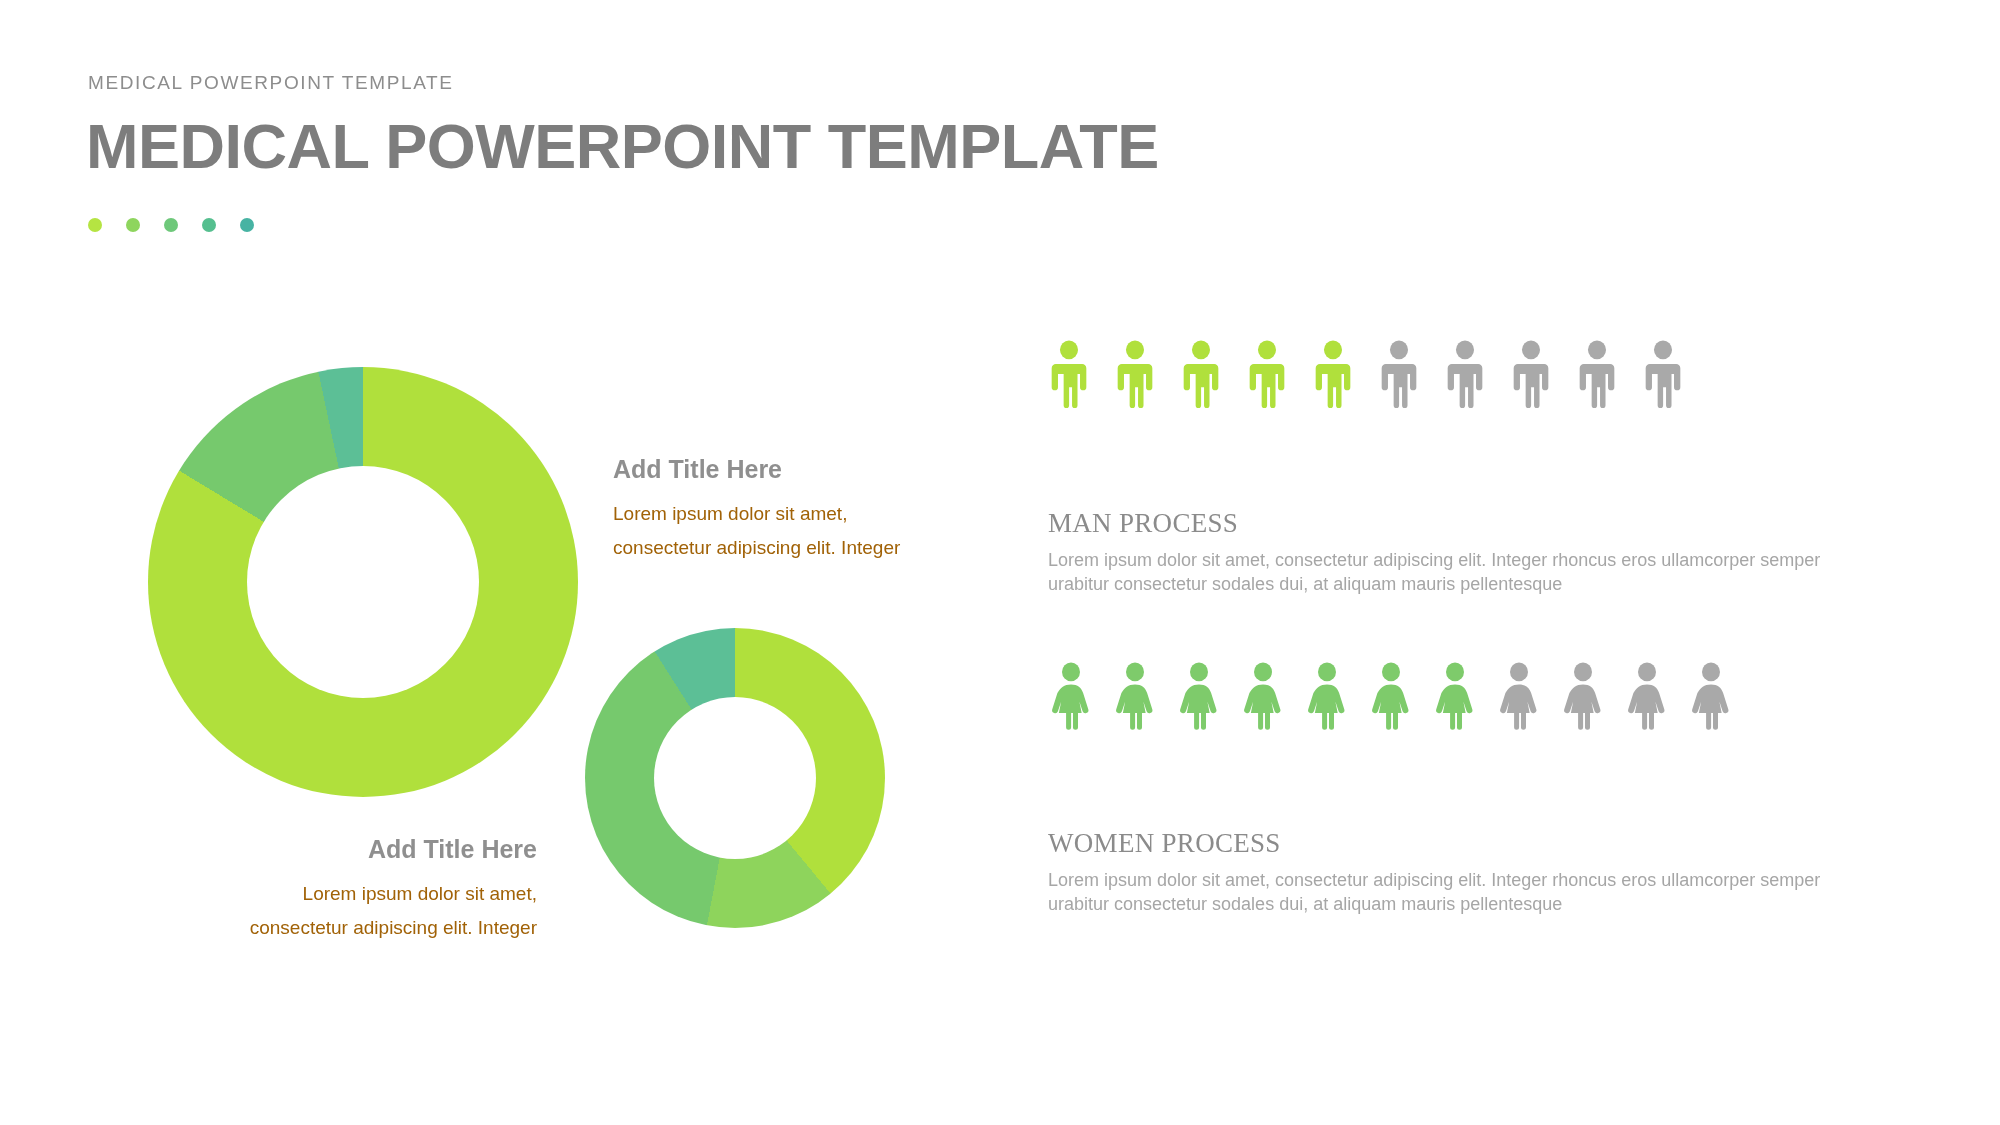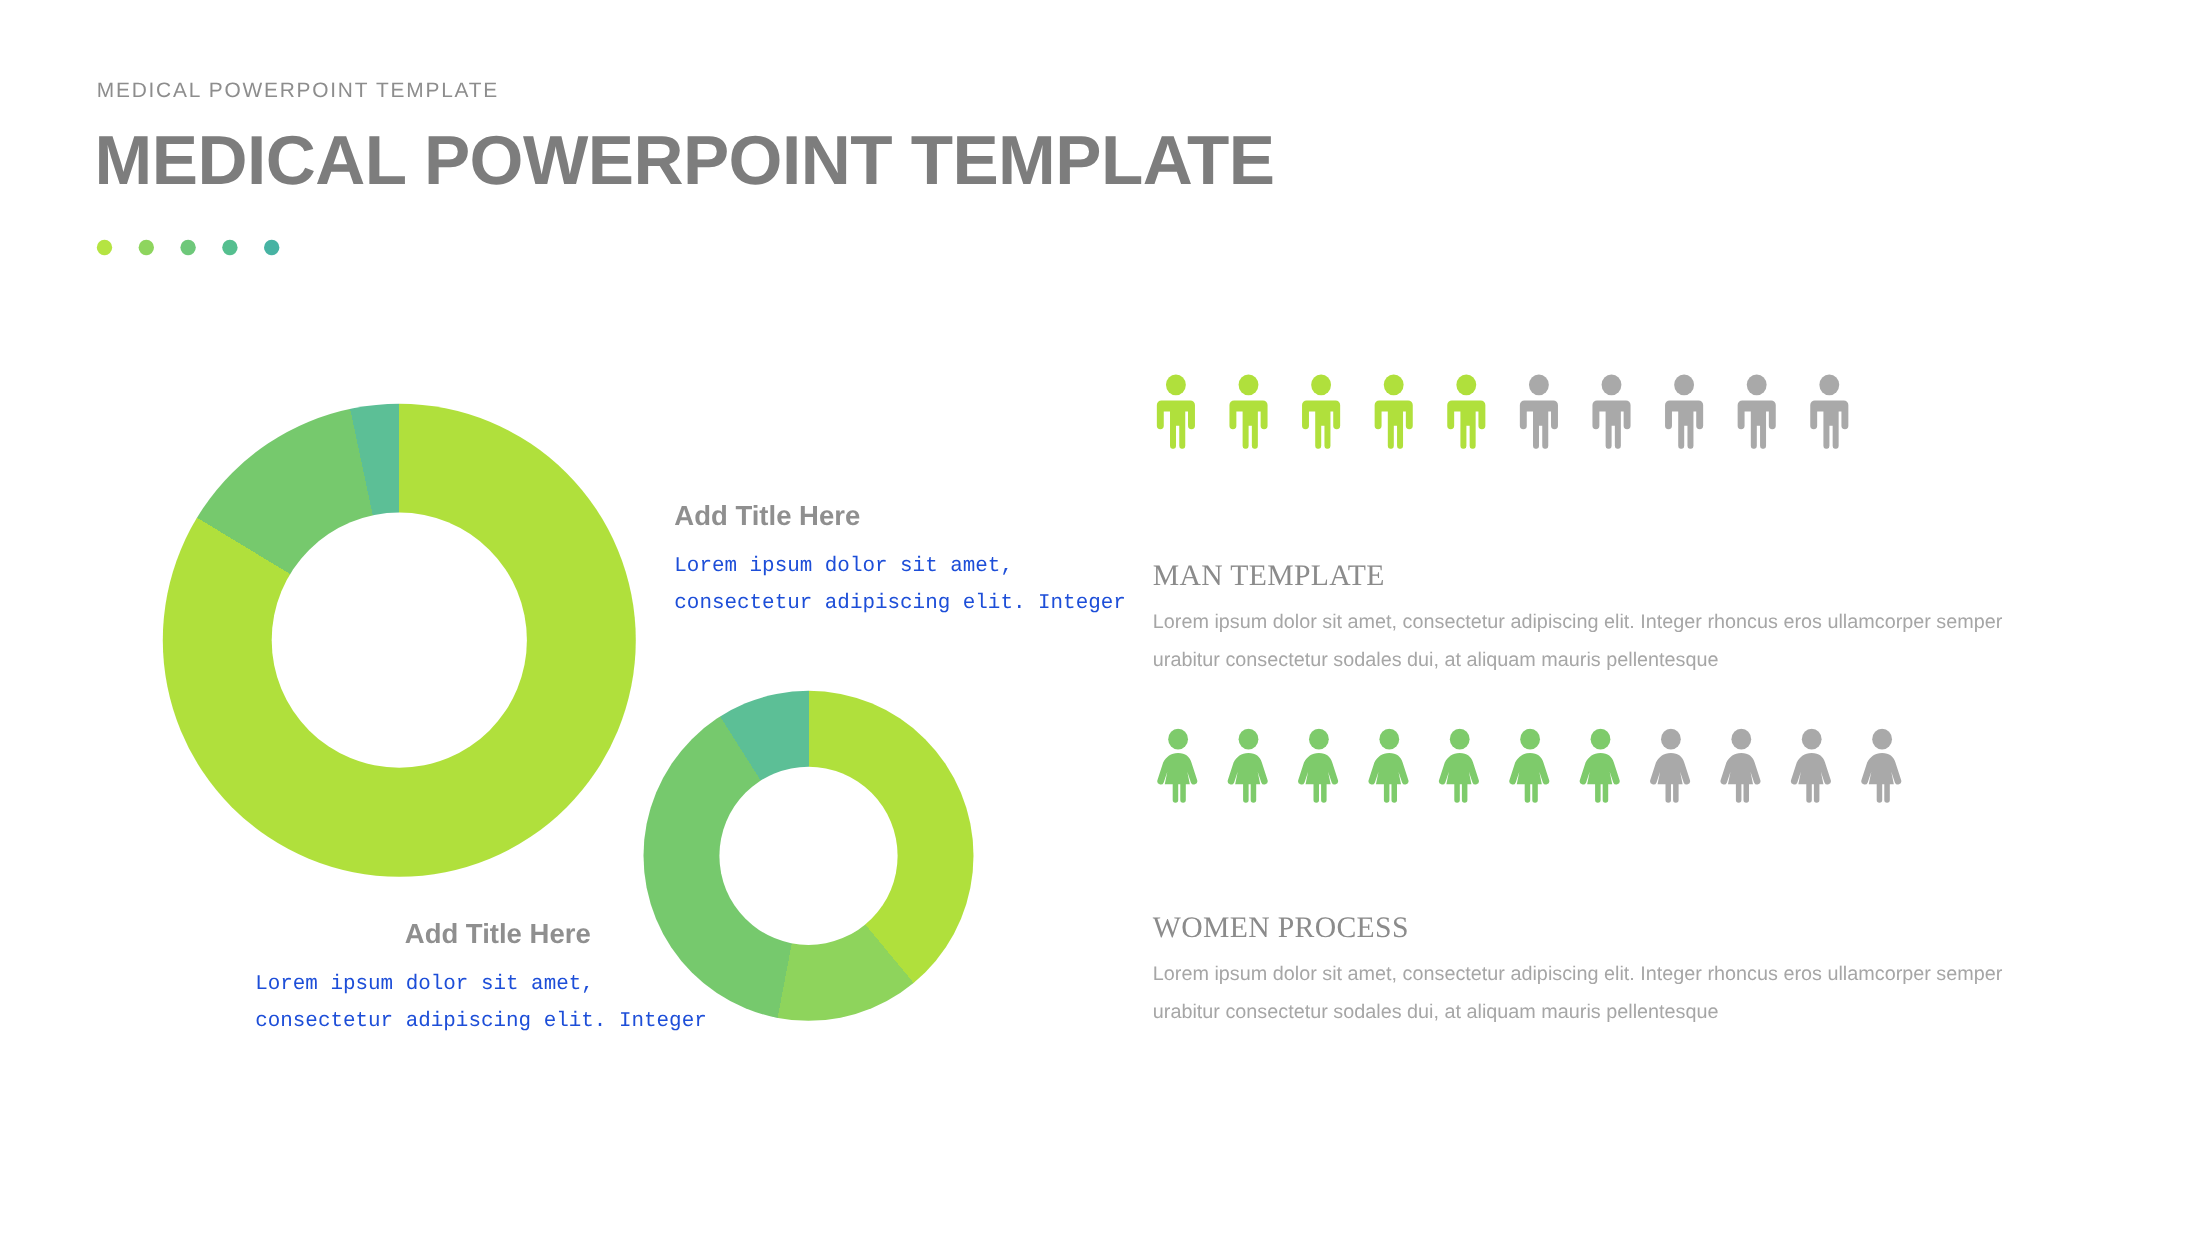--- a/index.html
+++ b/index.html
@@ -34,38 +34,38 @@
   #donut-large .hole{width:232px;height:232px;}
   #donut-small{left:585px;top:628px;width:300px;height:300px;}
   #donut-small .hole{width:162px;height:162px;}
 
   
   .tblock{position:absolute;color:#9a9a9a;}
   .tblock .ttitle{
     font-size:25px;color:#8f8f8f;font-weight:700;margin-bottom:13px;
     white-space:nowrap;
   }
-  .tblock .tline{font-size:19px;line-height:34px;color:#1d4ed8;white-space:nowrap;font-family:Liberation Mono, monospace;}
+  .tblock .tline{font-size:19px;line-height:34px;color:#a16207;white-space:nowrap;}
   #text-large{left:613px;top:455px;text-align:left;}
   #text-small{left:232px;top:835px;text-align:right;width:305px;}
 
   
   .people-row{position:absolute;display:flex;align-items:flex-end;}
   #people-men{left:1048px;top:340px;gap:24px;}
   #people-women{left:1048px;top:662px;gap:18px;}
   .figure{display:block;}
 
   .sec{position:absolute;}
   .sec h3{
     margin:0 0 9px 0;font-family:"Liberation Serif",serif;
     font-size:27px;font-weight:400;color:#8b8b8b;letter-spacing:0.3px;
     white-space:nowrap;
   }
   .sec p{
-    margin:0;font-size:18px;line-height:34px;color:#a6a6a6;
+    margin:0;font-size:18px;line-height:24px;color:#a6a6a6;
     max-width:790px;
   }
   #sec-men{left:1048px;top:508px;}
   #sec-women{left:1048px;top:828px;}
 </style>
 </head>
 <body>
 
 <div class="slide">
 
@@ -183,21 +183,21 @@
           <ellipse cx="22" cy="9" rx="8.6" ry="9" fill="#a9a9a9"></ellipse>
           <path d="M22 21c6.5 0 10 3.2 11.6 8.2l5 15.6a2.9 2.9 0 0 1-5.5 1.8l-3.1-9.3 2.2 10.9H33l-3.4 0 4.2 0-2.6 0 .1 0h-2.6V62a2.4 2.4 0 0 1-4.8 0V48.2h-1.8V62a2.4 2.4 0 0 1-4.8 0V48.2h-6.9l2.2-10.9-3.1 9.3a2.9 2.9 0 0 1-5.5-1.8l5-15.6C12 24.2 15.5 21 22 21z" fill="#a9a9a9"></path>
         </svg></span>
       <span class="figure"><svg width="46" height="68" viewBox="0 0 44 64" xmlns="http://www.w3.org/2000/svg">
           <ellipse cx="22" cy="9" rx="8.6" ry="9" fill="#a9a9a9"></ellipse>
           <path d="M22 21c6.5 0 10 3.2 11.6 8.2l5 15.6a2.9 2.9 0 0 1-5.5 1.8l-3.1-9.3 2.2 10.9H33l-3.4 0 4.2 0-2.6 0 .1 0h-2.6V62a2.4 2.4 0 0 1-4.8 0V48.2h-1.8V62a2.4 2.4 0 0 1-4.8 0V48.2h-6.9l2.2-10.9-3.1 9.3a2.9 2.9 0 0 1-5.5-1.8l5-15.6C12 24.2 15.5 21 22 21z" fill="#a9a9a9"></path>
         </svg></span>
     </div>
 
   <div class="sec" id="sec-men">
-    <h3>MAN TEMPLATE</h3>
+    <h3>MAN PROCESS</h3>
     <p>Lorem ipsum dolor sit amet, consectetur adipiscing elit. Integer rhoncus eros ullamcorper semper urabitur consectetur sodales dui, at aliquam mauris pellentesque</p>
   </div>
 
   <div class="sec" id="sec-women">
     <h3>WOMEN PROCESS</h3>
     <p>Lorem ipsum dolor sit amet, consectetur adipiscing elit. Integer rhoncus eros ullamcorper semper urabitur consectetur sodales dui, at aliquam mauris pellentesque</p>
   </div>
 
 </div>
 

